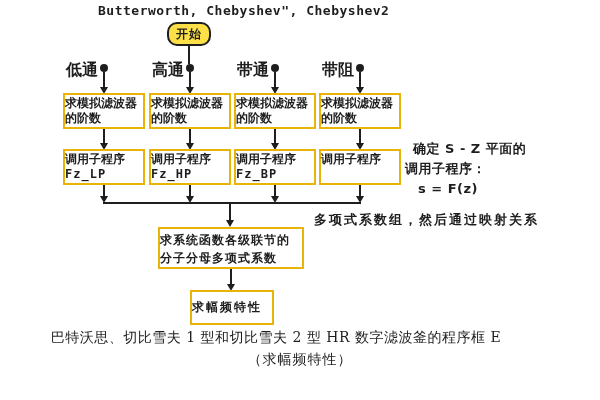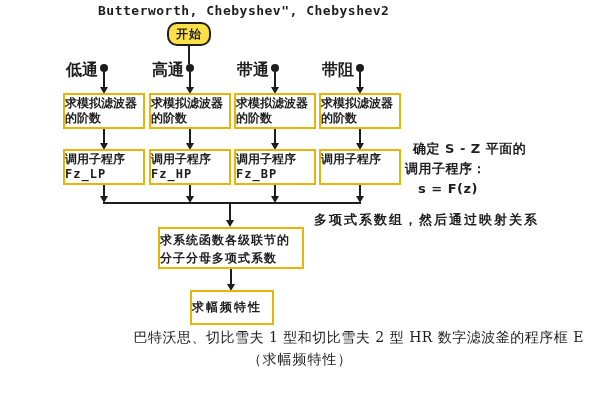--- a/index.html
+++ b/index.html
@@ -80,23 +80,23 @@
   .note-mapping .l1{padding-left:8px;}
   .note-mapping .l3{padding-left:13px;}
 
   .note-process{
     position:absolute;left:314px;top:211px;width:286px;
     font-size:13px;font-weight:600;line-height:18px;letter-spacing:2px;
     white-space:nowrap;
   }
 
   .caption-1{
-    position:absolute;left:0;top:329px;width:552px;text-align:right;
+    position:absolute;left:0;top:329px;width:552px;text-align:center;
     font-family:"DejaVu Serif","Liberation Serif",serif;
-    font-size:14px;letter-spacing:0.5px;white-space:nowrap;padding-left:32px;
+    font-size:14px;letter-spacing:0.5px;white-space:nowrap;
   }
   .caption-2{
     position:absolute;left:0;top:351px;width:600px;text-align:center;
     font-family:"DejaVu Serif","Liberation Serif",serif;
     font-size:14px;letter-spacing:1px;
   }
 </style>
 </head>
 <body>
 

